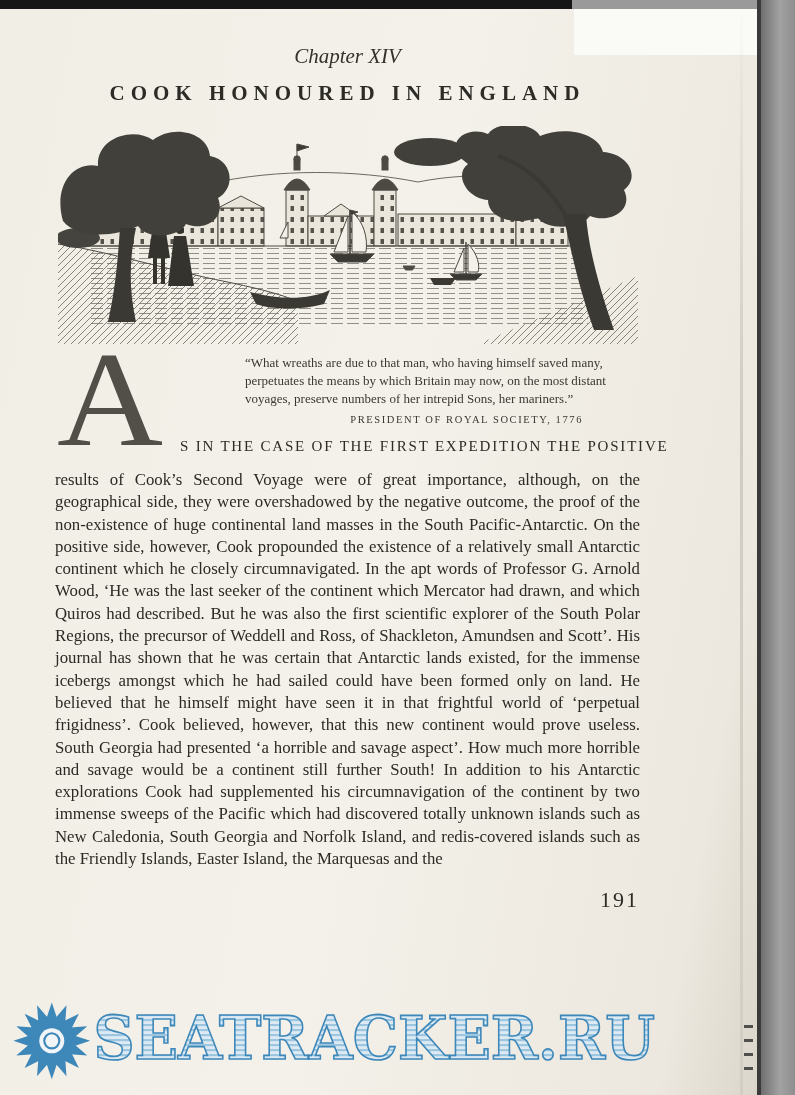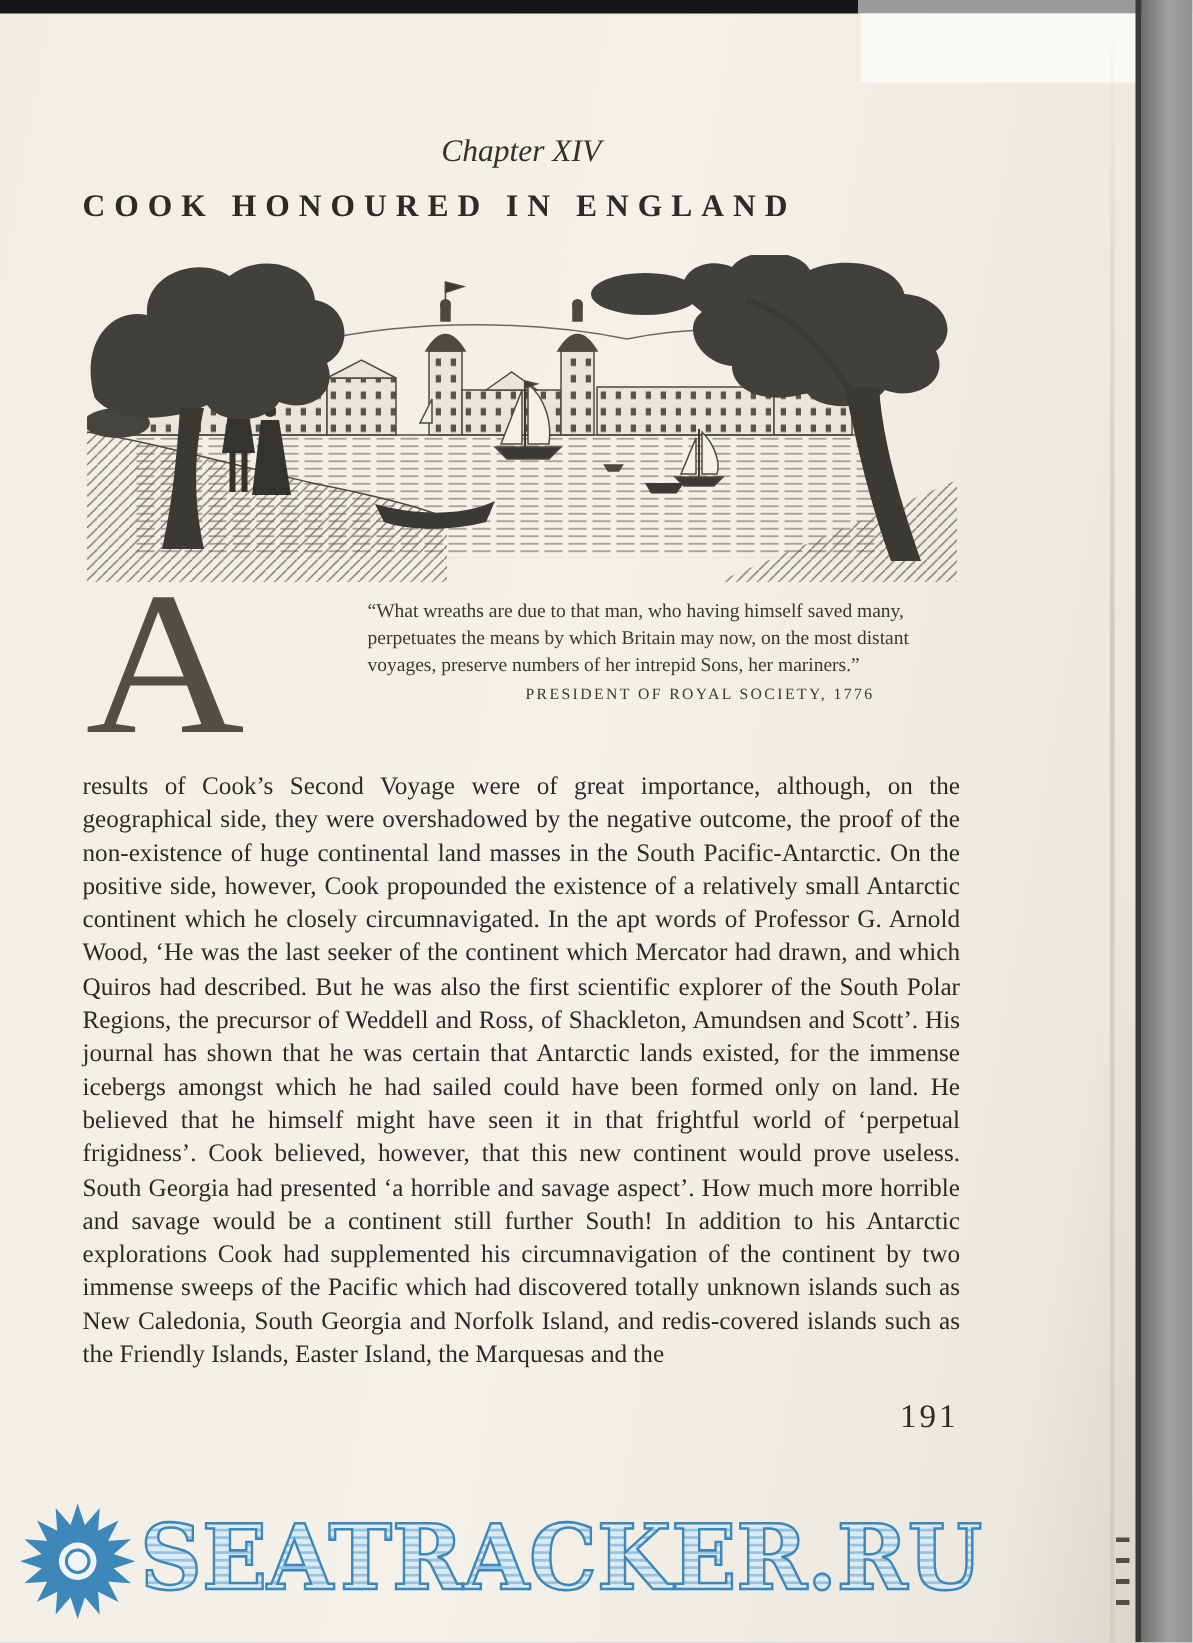--- a/index.html
+++ b/index.html
@@ -14,22 +14,22 @@
   .corner-light{position:absolute;top:9px;right:36px;width:185px;height:46px;background:#fafaf6;}
   .edge-right{position:absolute;top:0;right:0;width:34px;height:100%;
     background:linear-gradient(to right,#6f6f6f,#a2a2a2 55%,#8e8e8e);
     border-left:4px solid #3a3a3a;}
   .crease{position:absolute;top:0;right:52px;width:3px;height:100%;
     background:linear-gradient(to bottom,rgba(120,112,96,.0),rgba(120,112,96,.25) 40%,rgba(120,112,96,.1));}
   .page-ticks{position:absolute;right:42px;bottom:22px;width:9px;height:48px;opacity:.75;
     background:repeating-linear-gradient(to bottom,#222 0 3px,transparent 3px 14px);}
   
   .content{position:relative;padding:0 155px 0 55px;}
-  .chapter{margin-top:88px;text-align:center;font-style:italic;font-size:21px;color:#33312b;}
-  .title{margin:12px 0 0 0;text-align:left;font-size:21px;font-weight:600;
+  .chapter{margin-top:44px;text-align:center;font-style:italic;font-size:21px;color:#33312b;}
+  .title{margin:12px 0 0 0;text-align:center;font-size:21px;font-weight:600;
     letter-spacing:6px;color:#2d2b26;}
   .illustration{margin:20px 0 0 3px;width:580px;height:218px;}
   .illustration svg{width:100%;height:100%;}
   
   .opening{position:relative;margin-top:10px;min-height:108px;}
   .dropcap{position:absolute;left:2px;top:-8px;font-size:136px;line-height:.78;
     color:#524f48;transform:scaleX(1.08);transform-origin:left top;}
   .quote{margin-left:190px;width:394px;font-size:13px;
     line-height:18px;color:#3a3831;}
   .quote-attr{margin-left:190px;width:394px;margin-top:6px;text-align:right;
@@ -138,20 +138,21 @@
         <path d="M400,30 C390,12 412,0 430,8 C440,-6 475,-4 482,10 C505,0 540,6 545,26 C572,28 582,52 566,64 C576,84 552,98 532,90 C522,104 488,104 480,92 C455,100 430,92 430,74 C408,72 396,48 410,38 Z" fill="#41403a"></path>
         <path d="M512,96 C490,60 470,40 440,30" stroke="#3a3934" stroke-width="4" fill="none"></path>
         <path d="M505,88 C512,120 520,160 536,204 L556,204 C540,158 530,120 528,88 Z" fill="#3a3934"></path>
       </svg>
     </div>
 
     <div class="opening">
       <div class="dropcap">A</div>
       <div class="quote">“What wreaths are due to that man, who having himself saved many, perpetuates the means by which Britain may now, on the most distant voyages, preserve numbers of her intrepid Sons, her mariners.”</div>
       <div class="quote-attr">PRESIDENT OF ROYAL SOCIETY, 1776</div>
+      <div class="lead-line">S IN THE CASE OF THE FIRST EXPEDITION THE POSITIVE</div>
     </div>
 
     <p class="body-text">results of Cook’s Second Voyage were of great importance, although, on the geographical side, they were overshadowed by the negative outcome, the proof of the non-existence of huge continental land masses in the South Pacific-Antarctic. On the positive side, however, Cook propounded the existence of a relatively small Antarctic continent which he closely circumnavigated. In the apt words of Professor G. Arnold Wood, ‘He was the last seeker of the continent which Mercator had drawn, and which Quiros had described. But he was also the first scientific explorer of the South Polar Regions, the precursor of Weddell and Ross, of Shackleton, Amundsen and Scott’. His journal has shown that he was certain that Antarctic lands existed, for the immense icebergs amongst which he had sailed could have been formed only on land. He believed that he himself might have seen it in that frightful world of ‘perpetual frigidness’. Cook believed, however, that this new continent would prove useless. South Georgia had presented ‘a horrible and savage aspect’. How much more horrible and savage would be a continent still further South! In addition to his Antarctic explorations Cook had supplemented his circumnavigation of the continent by two immense sweeps of the Pacific which had discovered totally unknown islands such as New Caledonia, South Georgia and Norfolk Island, and redis-covered islands such as the Friendly Islands, Easter Island, the Marquesas and the</p>
 
     <div class="folio">191</div>
   </div>
 
   <div class="watermark">
     <svg viewBox="0 0 795 98">
       <defs>

